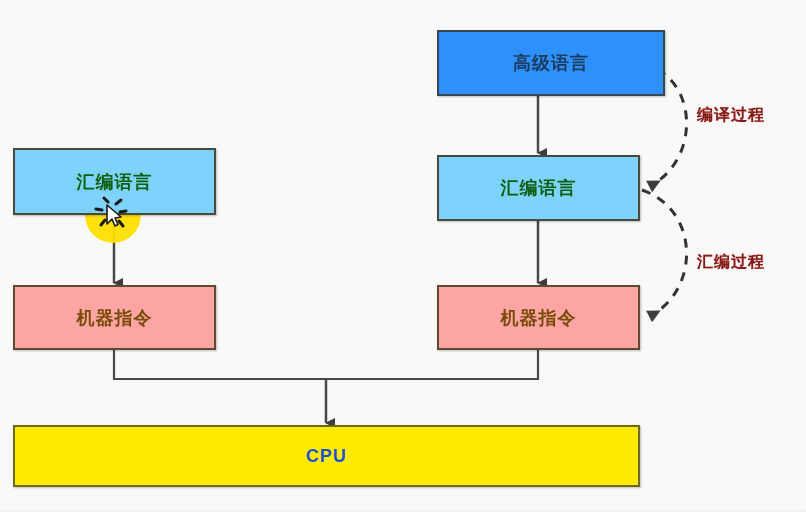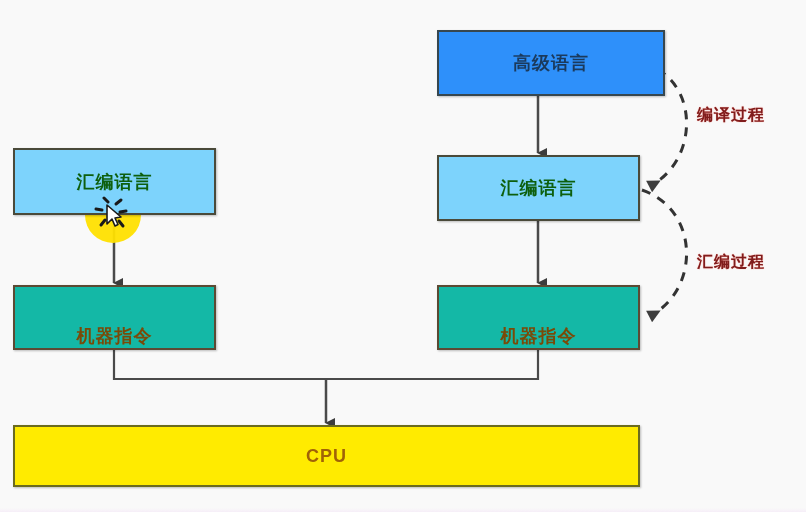--- a/index.html
+++ b/index.html
@@ -41,29 +41,28 @@
     background: #2e90fa;
     border-color: #37474f;
     color: #1b3a5c;
   }
   .node-asm {
     background: #7dd3fc;
     border-color: #4a4a3a;
     color: #0d5f0d;
   }
   .node-mi {
-    background: #14b8a6;
+    background: #fca5a5;
     border-color: #5c4a33;
     color: #7a4a08;
-    align-items: flex-end;
   }
   .node-cpu {
     background: #ffeb00;
     border-color: #6b6b1f;
-    color: #a16207;
+    color: #1d4ed8;
   }
   .svg-layer {
     position: absolute;
     left: 0;
     top: 0;
     width: 806px;
     height: 512px;
     pointer-events: none;
   }
   .annot {

